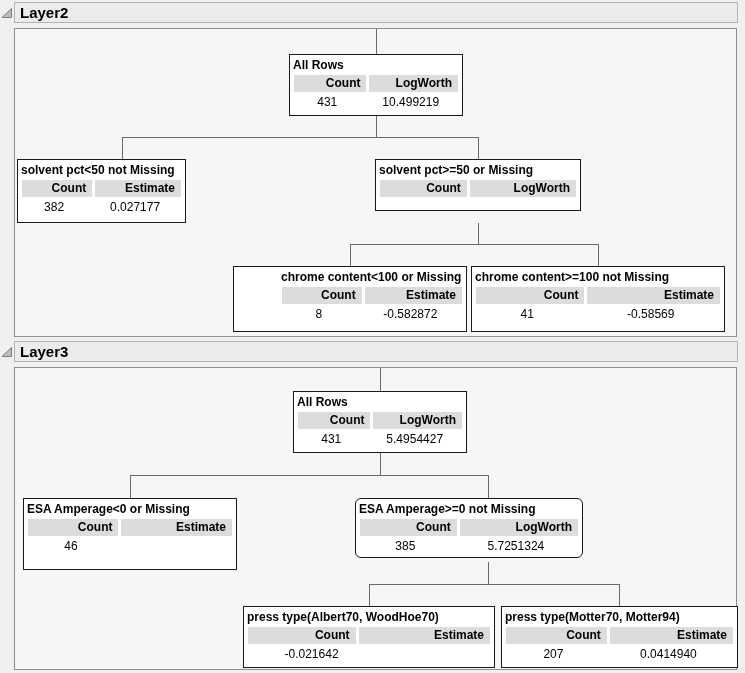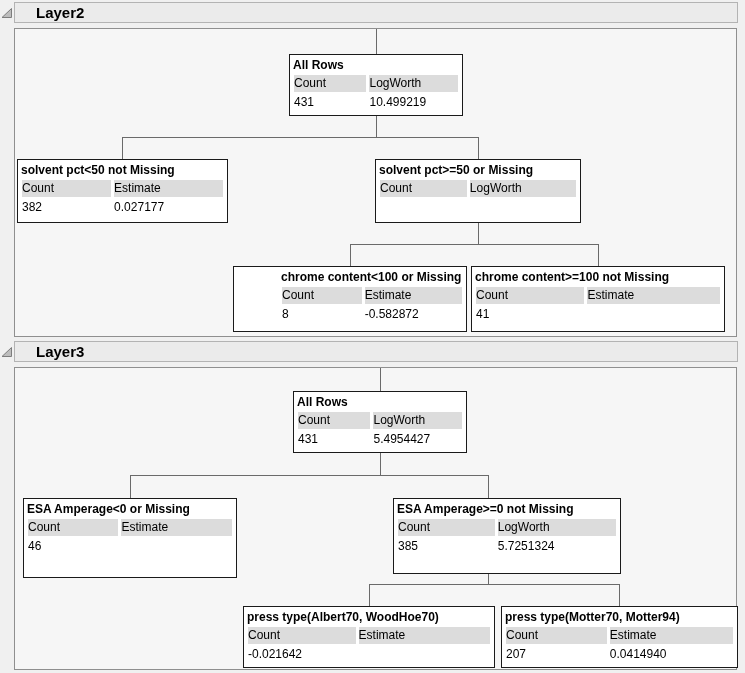--- a/index.html
+++ b/index.html
@@ -6,21 +6,21 @@
   body {
     width:745px; height:673px; position:relative;
     background:#f0f0f0;
     font-family:"Liberation Sans", sans-serif;
     color:#000;
     overflow:hidden;
   }
   .section-header {
     position:absolute; left:14px; width:724px; height:21px;
     background:#ebebeb; border:1px solid #b3b3b3;
-    display:flex; align-items:center; padding-left:21px;
+    display:flex; align-items:center; padding-left:5px;
     box-sizing:border-box;
   }
   .header-title { font-weight:bold; font-size:15px; line-height:1; }
   .disclosure {
     position:absolute; left:1px; width:12px; height:12px; cursor:pointer;
   }
   .panel {
     position:absolute; left:14px; width:721px;
     background:#f6f6f6; border:1px solid #8f8f8f;
     box-sizing:content-box;
@@ -31,54 +31,54 @@
   }
   .node-title {
     font-weight:bold; padding:2px 3px 1px 3px; white-space:nowrap;
     height:17px; line-height:16px;
   }
   .row { display:flex; gap:3px; padding:0 4px; box-sizing:border-box; }
   .cell { box-sizing:border-box; white-space:nowrap; overflow:hidden; }
   .c1 { width:45%; }
   .c2 { width:55%; }
   .hdr .cell {
-    background:#dcdcdc; font-weight:normal; 
+    background:#dcdcdc; font-weight:bold; text-align:right;
     padding:1px 6px 1px 0; height:17px; line-height:15px;
   }
   .vals .cell {
-    text-align:left; padding:3px 6px 0 0; height:19px; line-height:14px;
+    text-align:center; padding:3px 6px 0 0; height:19px; line-height:14px;
   }
   .vline, .hline { position:absolute; background:#6a6a6a; }
   .vline { width:1px; }
   .hline { height:1px; }
 
   
   #hdr2 { top:2px; }  #tri2 { top:7px; }
   #panel2 { top:28px; height:307px; }
   .s2-root  { left:274px; top:25px;  width:174px; height:62px; }
-  .s2-left  { left:2px;   top:130px; width:211px; height:64px; }
-  .s2-right { left:360px; top:130px; width:206px; height:64px; }
+  .s2-left  { left:2px;   top:130px; width:169px; height:64px; }
+  .s2-right { left:360px; top:130px; width:206px; height:52px; }
   .s2-gc1   { left:218px; top:237px; width:234px; height:66px;padding-left:44px; }
   .s2-gc2   { left:456px; top:237px; width:254px; height:66px; }
   .s2-vtop  { left:361px; top:0;     height:25px; }
   .s2-vr1   { left:361px; top:87px;  height:21px; }
   .s2-h1    { left:107px; top:108px; width:357px; }
   .s2-vl2   { left:107px; top:108px; height:22px; }
   .s2-vr2   { left:463px; top:108px; height:22px; }
   .s2-vd3   { left:463px; top:194px; height:21px; }
   .s2-h2    { left:335px; top:215px; width:249px; }
   .s2-vg1   { left:335px; top:215px; height:22px; }
   .s2-vg2   { left:583px; top:215px; height:22px; }
 
   
   #hdr3 { top:341px; }  #tri3 { top:346px; }
   #panel3 { top:367px; height:301px; }
   .s3-root  { left:278px; top:23px;  width:174px; height:62px; }
-  .s3-left  { left:8px;   top:130px; width:214px; height:80px; }
-  .s3-right { left:378px; top:130px; width:228px; height:76px; }
+  .s3-left  { left:8px;   top:130px; width:214px; height:72px; }
+  .s3-right { left:340px; top:130px; width:228px; height:60px;border-radius:6px; }
   .s3-gc1   { left:228px; top:238px; width:252px; height:62px; }
   .s3-gc2   { left:486px; top:238px; width:237px; height:62px; }
   .s3-vtop  { left:365px; top:0;     height:23px; }
   .s3-vr1   { left:365px; top:85px;  height:22px; }
   .s3-h1    { left:115px; top:107px; width:359px; }
   .s3-vl2   { left:115px; top:107px; height:23px; }
   .s3-vr2   { left:473px; top:107px; height:23px; }
   .s3-vd3   { left:473px; top:194px; height:22px; }
   .s3-h2    { left:354px; top:216px; width:251px; }
   .s3-vg1   { left:354px; top:216px; height:22px; }
@@ -150,20 +150,21 @@
   </div>
 
   <div class="node s2-gc2">
     <div class="node-title">chrome content&gt;=100 not Missing</div>
     <div class="row hdr">
       <span class="cell c1">Count</span>
       <span class="cell c2">Estimate</span>
     </div>
     <div class="row vals">
       <span class="cell c1">41</span>
+      <span class="cell c2">-0.58569</span>
     </div>
   </div>
 </div>
 
 <svg id="tri3" class="disclosure" viewBox="0 0 12 12">
   <polygon points="1,10.5 10.5,10.5 10.5,1.5" fill="#bdbdbd" stroke="#7d7d7d" stroke-width="1"></polygon>
 </svg>
 <div id="hdr3" class="section-header">
   <span class="header-title">Layer3</span>
 </div>

